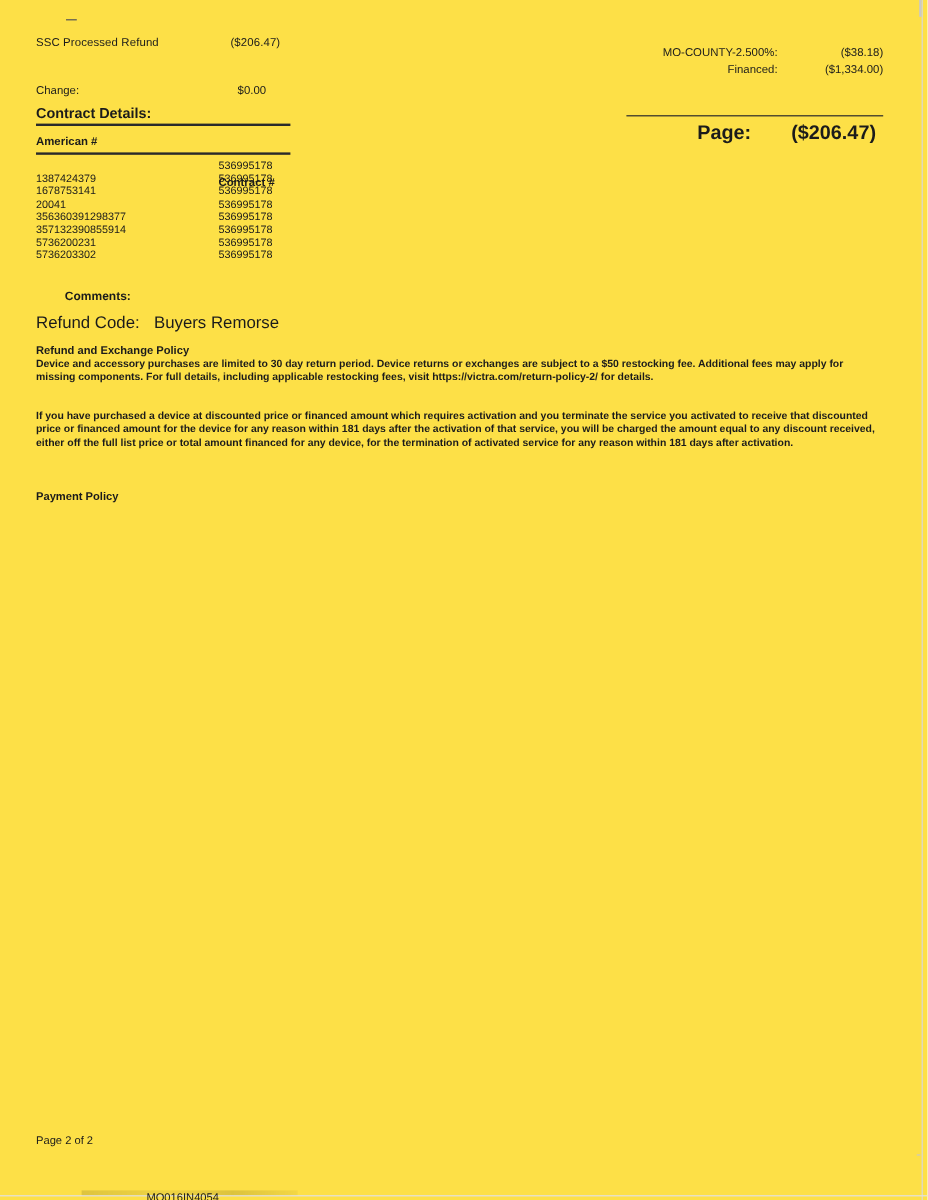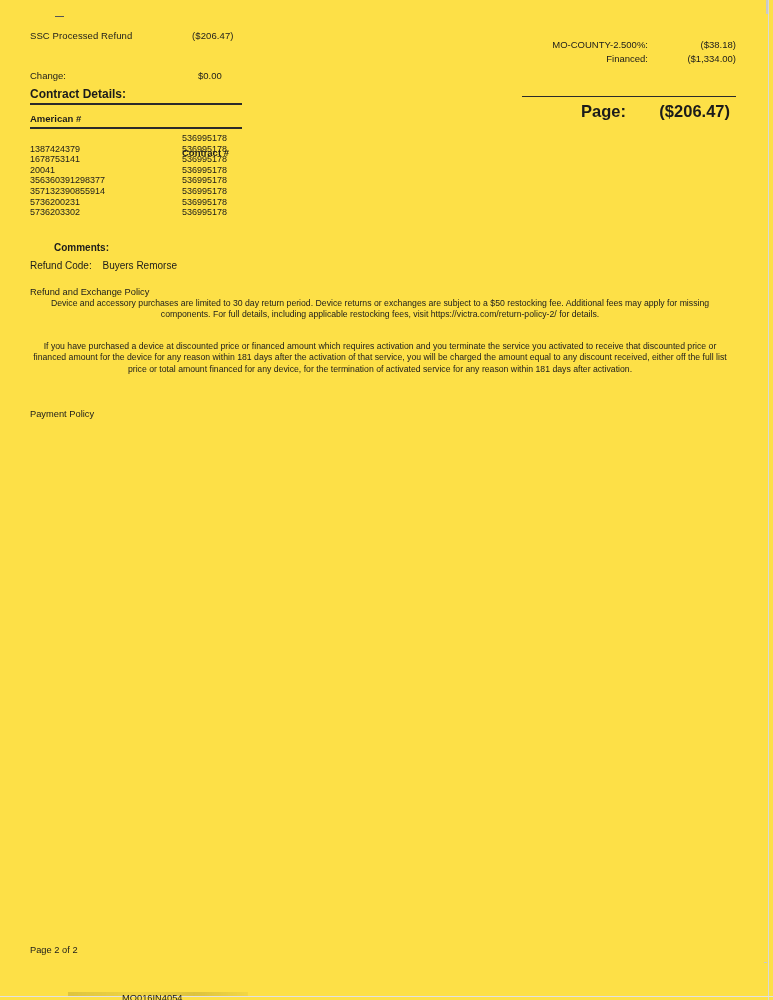--- a/index.html
+++ b/index.html
@@ -127,38 +127,38 @@
     left: 30px;
     top: 242px;
     font-size: 10px;
     font-weight: bold;
     margin-left: 24px;
   }
   .refund-code {
     position: absolute;
     left: 30px;
     top: 260px;
-    font-size: 10px;
+    font-size: 14px;
   }
   .refund-code .rc-val { padding-left: 8px; }
 
   
   .policy {
     position: absolute;
     left: 30px;
     width: 700px;
+    font-weight: bold;
   }
   .policy .p-title {
     font-size: 9.3px;
     margin-bottom: 1px;
   }
   .policy .p-body {
     font-size: 8.7px;
     line-height: 11.4px;
-    text-align: center;
   }
   .policy-1 { top: 287px; }
   .policy-2 { top: 341px; }
   .policy-3 { top: 409px; }
 
   
   .totals {
     position: absolute;
     left: 470px;
     top: 38px;

